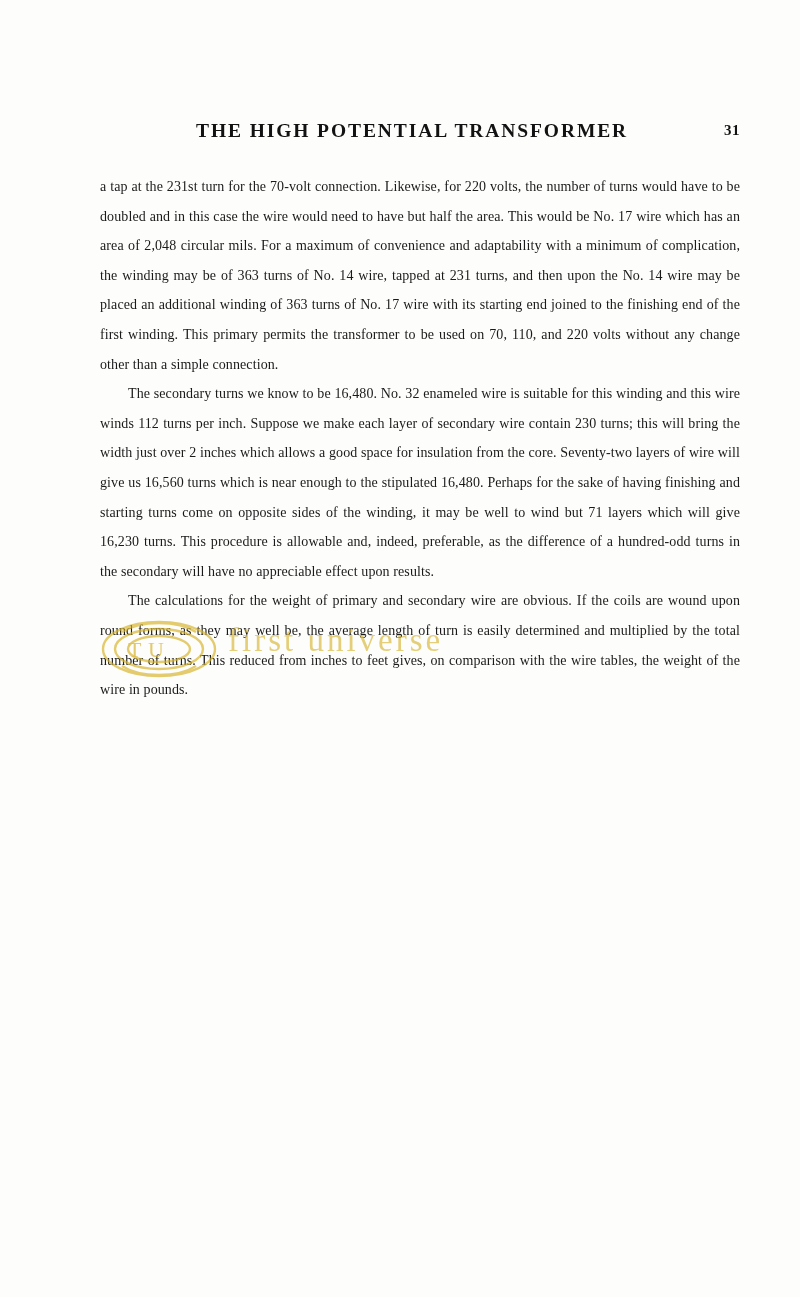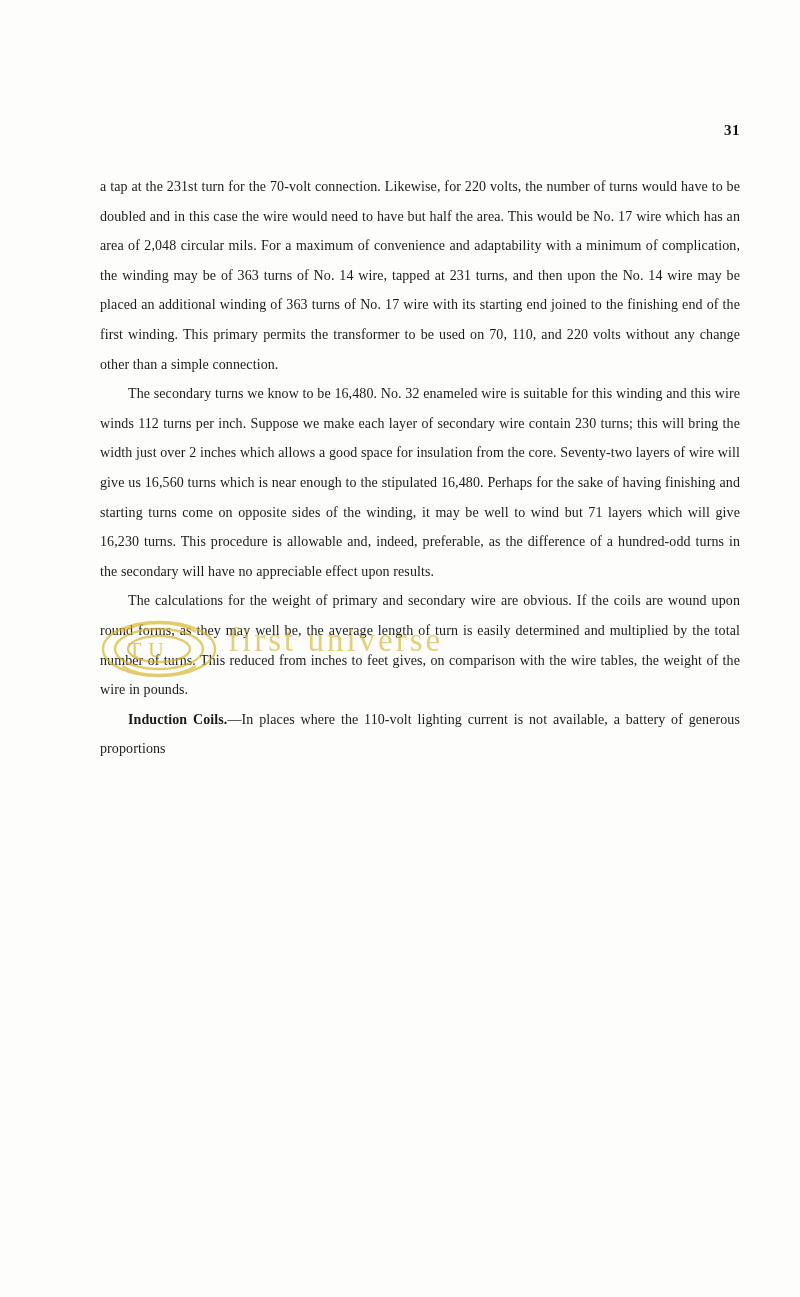--- a/index.html
+++ b/index.html
@@ -107,28 +107,28 @@
   .wm-logo svg { display: block; }
 </style>
 </head>
 <body>
 
 <div class="page">
 
   <div class="page-inner">
 
     <div class="running-head">
+      <div class="head-title">THE HIGH POTENTIAL TRANSFORMER</div>
       <div class="head-folio">31</div>
     </div>
 
     <div class="body-text">
       <p class="noindent">a tap at the 231st turn for the 70-volt connection. Likewise, for 220 volts, the number of turns would have to be doubled and in this case the wire would need to have but half the area. This would be No. 17 wire which has an area of 2,048 circular mils. For a maximum of convenience and adaptability with a minimum of complication, the winding may be of 363 turns of No. 14 wire, tapped at 231 turns, and then upon the No. 14 wire may be placed an additional winding of 363 turns of No. 17 wire with its starting end joined to the finishing end of the first winding. This primary permits the transformer to be used on 70, 110, and 220 volts without any change other than a simple connection.</p>
       <p class="indent">The secondary turns we know to be 16,480. No. 32 enameled wire is suitable for this winding and this wire winds 112 turns per inch. Suppose we make each layer of secondary wire contain 230 turns; this will bring the width just over 2 inches which allows a good space for insulation from the core. Seventy-two layers of wire will give us 16,560 turns which is near enough to the stipulated 16,480. Perhaps for the sake of having finishing and starting turns come on opposite sides of the winding, it may be well to wind but 71 layers which will give 16,230 turns. This procedure is allowable and, indeed, preferable, as the difference of a hundred-odd turns in the secondary will have no appreciable effect upon results.</p>
       <p class="indent">The calculations for the weight of primary and secondary wire are obvious. If the coils are wound upon round forms, as they may well be, the average length of turn is easily determined and multiplied by the total number of turns. This reduced from inches to feet gives, on comparison with the wire tables, the weight of the wire in pounds.</p>
-      <p class="indent"><span class="runin">Induction Coils.</span><span>—In places where the 110-volt lighting current is not available, a battery of generous proportions</span></p>
     </div>
 
   </div>
 
   <div class="watermark">
     <div class="wm-logo">
       <svg viewBox="0 0 118 74" width="118" height="74" aria-hidden="true">
         <g fill="none" stroke="#d6b228" stroke-width="2.4" opacity="0.78">
           <ellipse cx="59" cy="37" rx="56" ry="27"></ellipse>
           <ellipse cx="59" cy="37" rx="44" ry="20"></ellipse>

